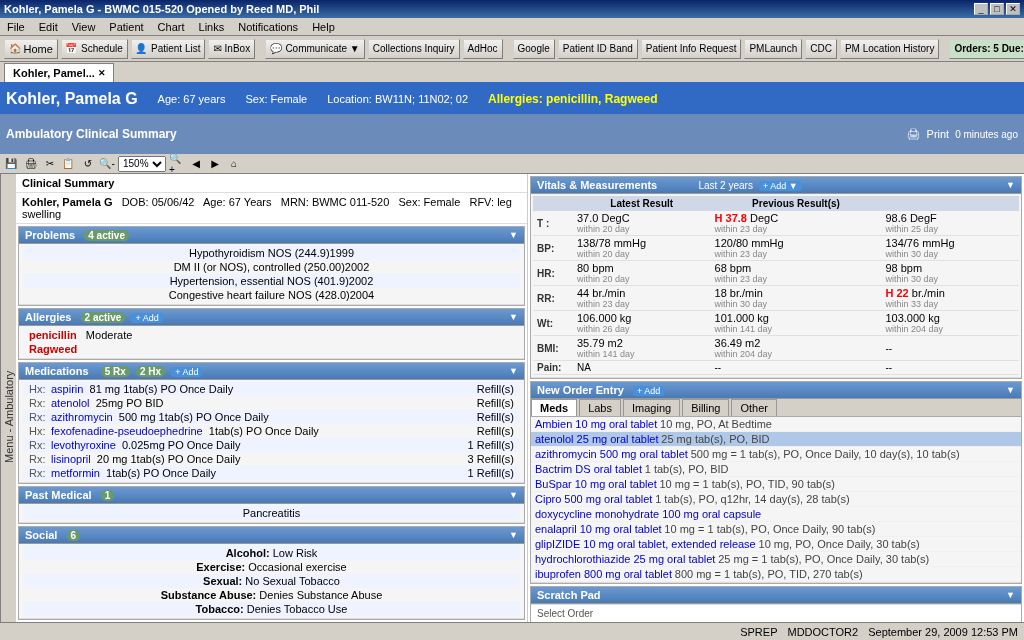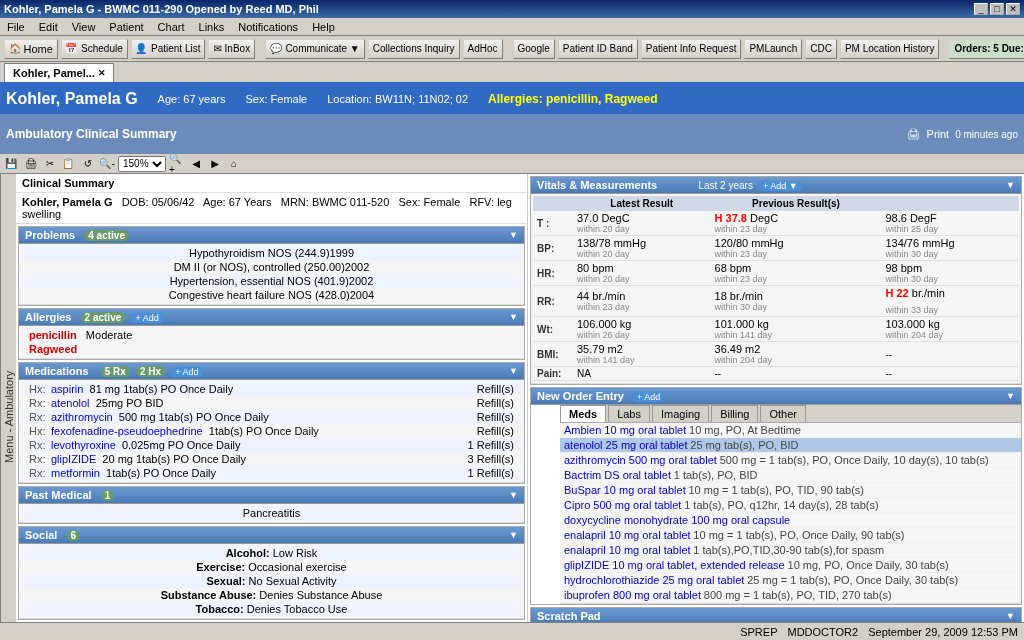--- a/index.html
+++ b/index.html
@@ -260,21 +260,21 @@
       border-radius: 3px;
       padding: 0 4px;
       font-size: 9px;
       cursor: pointer;
     }
   </style>
 </head>
 <body>
 
 <div class="title-bar">
-  <span class="title-bar-text">Kohler, Pamela G - BWMC 011-290 Opened by Reed MD, Phil</span>
+  <span class="title-bar-text">Kohler, Pamela G - BWMC 015-520 Opened by Reed MD, Phil</span>
   <div class="title-bar-controls">
     <button class="title-btn">_</button>
     <button class="title-btn">□</button>
     <button class="title-btn">✕</button>
   </div>
 </div>
 
 <div class="menu-bar">
   <span class="menu-item">File</span>
   <span class="menu-item">Edit</span>
@@ -461,21 +461,21 @@
             <span style="flex:1;"><span style="color:#00c;">fexofenadine-pseudoephedrine</span> &nbsp;1tab(s) PO Once Daily</span>
             <span>Refill(s)</span>
           </div>
           <div class="med-row">
             <span style="color:#555; min-width:22px;">Rx:</span>
             <span style="flex:1;"><span style="color:#00c;">levothyroxine</span> &nbsp;0.025mg PO Once Daily</span>
             <span>1 Refill(s)</span>
           </div>
           <div class="med-row">
             <span style="color:#555; min-width:22px;">Rx:</span>
-            <span style="flex:1;"><span style="color:#00c;">glipIZIDE</span> &nbsp;20 mg 1tab(s) PO Once Daily</span>
+            <span style="flex:1;"><span style="color:#00c;">lisinopril</span> &nbsp;20 mg 1tab(s) PO Once Daily</span>
             <span>3 Refill(s)</span>
           </div>
           <div class="med-row">
             <span style="color:#555; min-width:22px;">Rx:</span>
             <span style="flex:1;"><span style="color:#00c;">metformin</span> &nbsp;1tab(s) PO Once Daily</span>
             <span>1 Refill(s)</span>
           </div>
         </div>
       </div>
 
@@ -504,21 +504,21 @@
           <div class="problem-row">
             <span style="font-weight:bold;">Alcohol:</span>&nbsp;
             <span>Low Risk</span>
           </div>
           <div class="problem-row">
             <span style="font-weight:bold;">Exercise:</span>&nbsp;
             <span>Occasional exercise</span>
           </div>
           <div class="problem-row">
             <span style="font-weight:bold;">Sexual:</span>&nbsp;
-            <span>No Sexual Activity</span>
+            <span>No Sexual Tobacco</span>
           </div>
           <div class="problem-row">
             <span style="font-weight:bold;">Substance Abuse:</span>&nbsp;
             <span>Denies Substance Abuse</span>
           </div>
           <div class="problem-row">
             <span style="font-weight:bold;">Tobacco:</span>&nbsp;
             <span>Denies Tobacco Use</span>
           </div>
         </div>
@@ -614,21 +614,21 @@
                 <td>
                   <div>44 br./min</div>
                   <div style="color:#888; font-size:9px;">within 23 day</div>
                 </td>
                 <td>
                   <div>18 br./min</div>
                   <div style="color:#888; font-size:9px;">within 30 day</div>
                 </td>
                 <td>
                   <div><span class="high-value">H 22</span> br./min</div>
-                  <div style="color:#888; font-size:9px;margin-top:6px;">within 33 day</div>
+                  <div style="color:#888; font-size:9px;">within 33 day</div>
                 </td>
               </tr>
               <tr>
                 <td class="vitals-label">Wt:</td>
                 <td>
                   <div>106.000 kg</div>
                   <div style="color:#888; font-size:9px;">within 26 day</div>
                 </td>
                 <td>
                   <div>101.000 kg</div>
@@ -663,21 +663,21 @@
       </div>
 
       <div class="section-wrapper" style="margin:2px;">
         <div class="section-header">
           <span class="section-header-title">
             New Order Entry &nbsp;
             <button class="section-add-btn">+ Add</button>
           </span>
           <span class="collapse-btn">▼</span>
         </div>
-        <div class="section-content" style="padding:0;margin-left:29px;">
+        <div class="section-content" style="padding:0;">
 
           <div class="order-tabs">
             <div class="order-tab active">Meds</div>
             <div class="order-tab">Labs</div>
             <div class="order-tab">Imaging</div>
             <div class="order-tab">Billing</div>
             <div class="order-tab">Other</div>
           </div>
 
           <div class="med-list">
@@ -706,24 +706,20 @@
               <span class="med-detail"> 1 tab(s), PO, q12hr, 14 day(s), 28 tab(s)</span>
             </div>
             <div class="med-list-item">
               <span class="med-name">doxycycline monohydrate 100 mg oral capsule</span>
             </div>
             <div class="med-list-item">
               <span class="med-name">enalapril 10 mg oral tablet</span>
               <span class="med-detail"> 10 mg = 1 tab(s), PO, Once Daily, 90 tab(s)</span>
             </div>
             <div class="med-list-item">
-              <span class="med-name">enalapril 10 mg oral tablet</span>
-              <span class="med-detail"> 1 tab(s),PO,TID,30-90 tab(s),for spasm</span>
-            </div>
-            <div class="med-list-item">
               <span class="med-name">glipIZIDE 10 mg oral tablet, extended release</span>
               <span class="med-detail"> 10 mg, PO, Once Daily, 30 tab(s)</span>
             </div>
             <div class="med-list-item">
               <span class="med-name">hydrochlorothiazide 25 mg oral tablet</span>
               <span class="med-detail"> 25 mg = 1 tab(s), PO, Once Daily, 30 tab(s)</span>
             </div>
             <div class="med-list-item">
               <span class="med-name">ibuprofen 800 mg oral tablet</span>
               <span class="med-detail"> 800 mg = 1 tab(s), PO, TID, 270 tab(s)</span>

